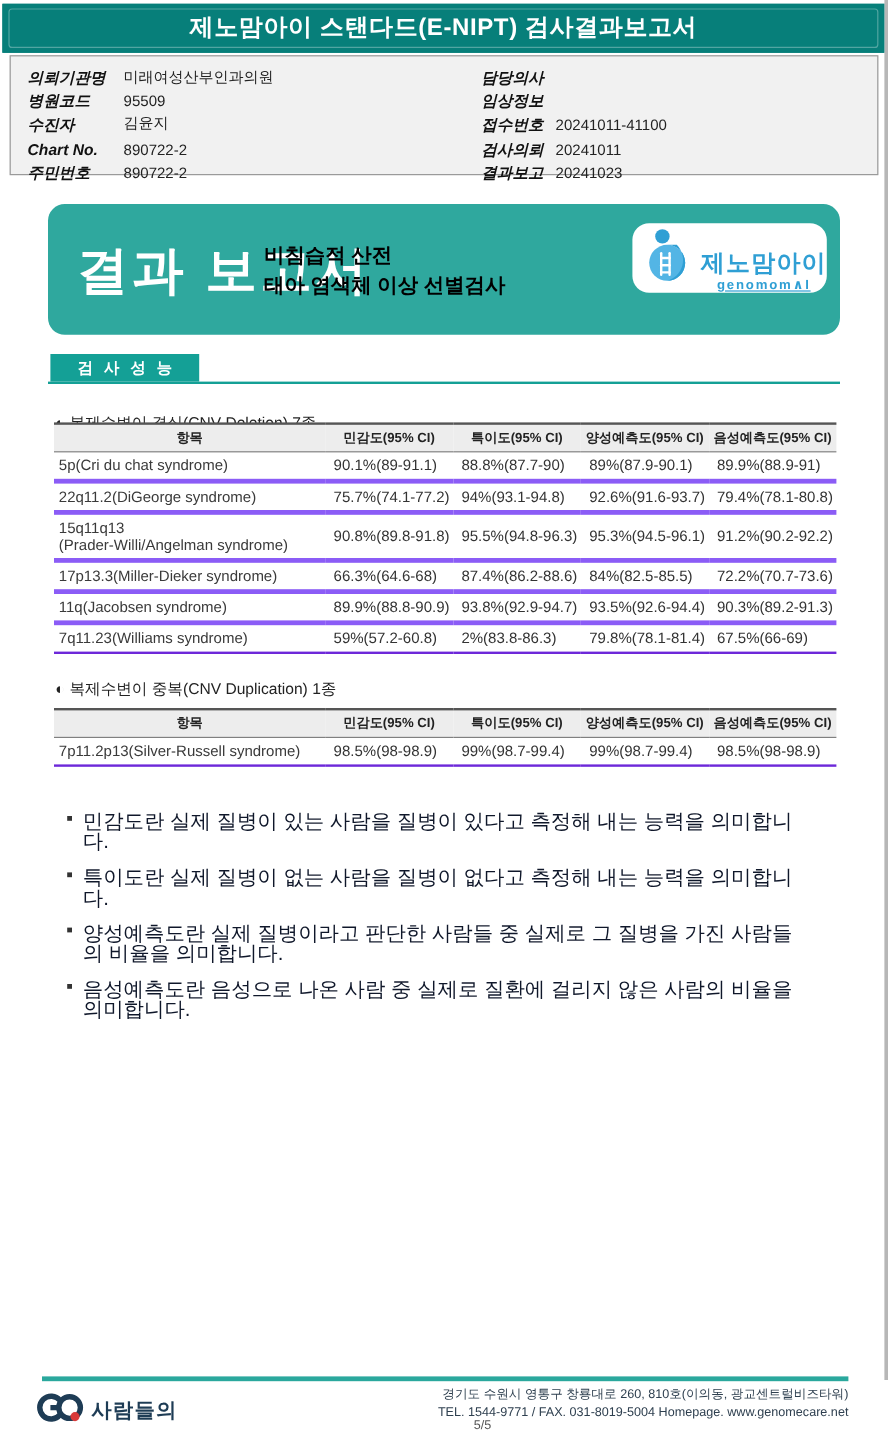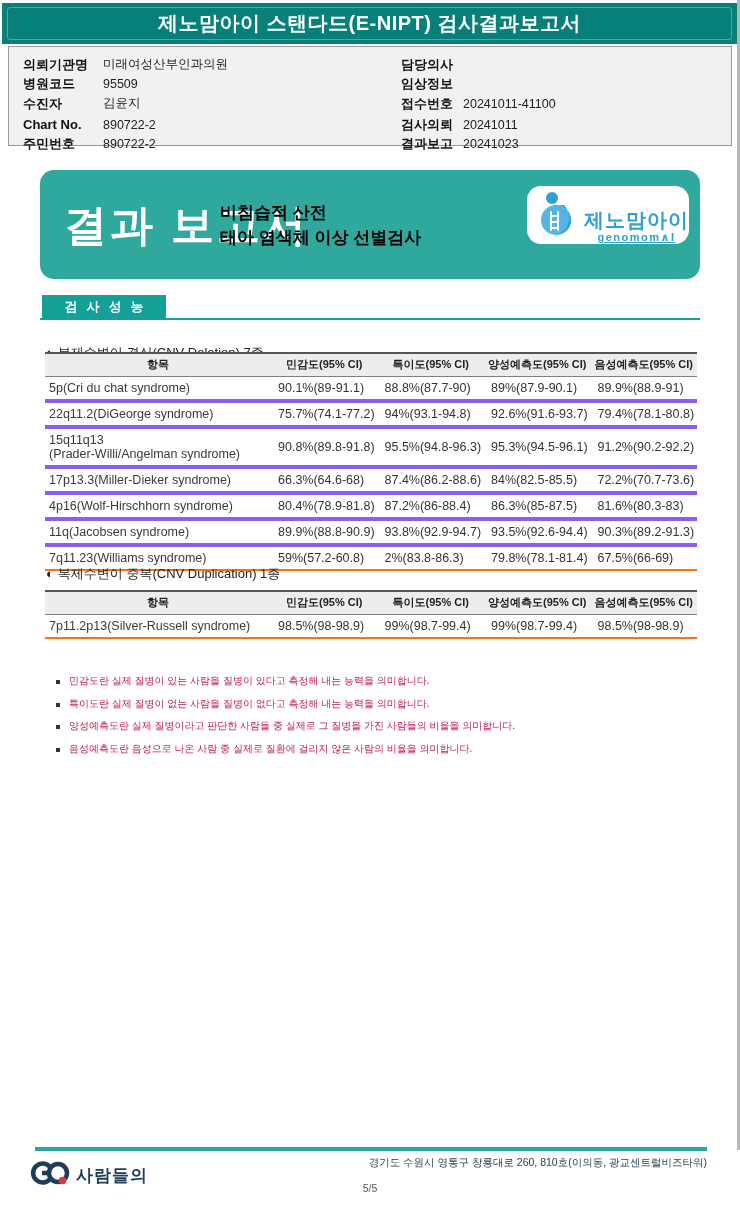--- a/index.html
+++ b/index.html
@@ -1,37 +1,37 @@
 <!DOCTYPE html>
 <html><head>
 <meta charset="utf-8">
 <style>
   * { margin:0; padding:0; box-sizing:border-box; }
   body { font-family:"Liberation Sans","DejaVu Sans",sans-serif; background:#fff; }
-  #page { position:relative; width:740px; height:1208px; background:#ffffff; overflow:hidden; }
+  #page { position:relative; width:740px; height:1208px; background:#ffffff; overflow:hidden;padding-left:32px; }
   .page-edge { position:absolute; right:0; top:0; width:3px; height:1150px; background:#b7b7b7; }
 
   
   .header-bar { position:absolute; left:2px; top:3px; width:735px; height:41px;
     background:#077f7a; box-shadow:inset 0 0 0 1px #077f7a, inset 0 0 0 2px rgba(255,255,255,.0); }
   .header-bar::after { content:""; position:absolute; left:5px; right:5px; top:4px; bottom:4px;
     border:1px solid rgba(255,255,255,.30); border-radius:3px; }
   .header-title { position:absolute; width:100%; top:0; line-height:41px; text-align:center;
     color:#fff; font-size:20px; font-weight:bold; letter-spacing:.5px; }
 
   
   .info-box { position:absolute; left:8px; top:46px; width:724px; height:100px;
     background:#f1f1f1; border:1px solid #9a9a9a; font-size:12.5px; color:#222; }
   .info-col { position:absolute; top:8px; }
   .info-col.c1 { left:14px;  width:210px; }
   .info-col.c2 { left:228px; width:160px; }
   .info-col.c3 { left:392px; width:300px; }
   .info-row { display:flex; height:19.5px; align-items:center; white-space:nowrap; }
   .info-row.gap { margin-top:1.5px; }
-  .ilabel { font-weight:bold; color:#111; font-size:13px; }
+  .ilabel { font-weight:bold; color:#111; font-size:13px;font-style:italic; }
   .c1 .ilabel { width:80px; } .c2 .ilabel { width:50px; } .c3 .ilabel { width:62px; }
   .ival { color:#222; }
   .ilabel2 { font-weight:bold; color:#111; font-size:13px; margin-left:28px; margin-right:10px; }
 
   
   .banner { position:absolute; left:40px; top:170px; width:660px; height:109px;
     background:#2fa89e; border-radius:14px; }
   .banner-title { position:absolute; left:24px; top:27px; color:#fff;
     font-size:43px; font-weight:800; letter-spacing:3px; }
   .banner-sub { position:absolute; left:180px; top:31px; color:#000000;
@@ -55,28 +55,28 @@
 
   
   .perf-table { position:absolute; left:45px; width:652px; border-collapse:collapse;
     font-size:12.5px; color:#333; }
   .t1 { top:352px; } .t2 { top:590px; }
   .perf-table th { background:#ededed; font-weight:bold; text-align:center;
     border-top:2px solid #555; border-bottom:1px solid #808080;
     height:23px; font-size:11px; color:#222; }
   .perf-table td { border-bottom:4px solid #8b5cf6; padding:4px 2px 4px 7px;
     height:17px; text-align:left; vertical-align:middle; }
-  .perf-table tr:last-child td { border-bottom:2px solid #f97316; }
+  .perf-table tr:last-child td { border-bottom:2px solid #6d28d9; }
   .perf-table col.item { width:226px; }
   .perf-table col.num { width:106.5px; }
   td.item-cell { white-space:pre-line; padding-left:4px; color:#3a3a3a; }
 
   
   .notes { position:absolute; left:56px; top:676px; width:620px; }
-  .note { display:flex; align-items:flex-start; margin-bottom:12.5px; font-size:10px; color:#be185d; line-height:1.0; }
+  .note { display:flex; align-items:flex-start; margin-bottom:12.5px; font-size:17px; color:#0f172a; line-height:1.0; }
   .bullet { width:4px; height:4px; background:#333; margin:4px 9px 0 0; flex:none; }
 
   
   .footer-line { position:absolute; left:35px; top:1147px; width:672px; height:3.5px; background:#2aa89d; }
   .footer-logo { position:absolute; left:28px; top:1157px; display:flex; align-items:center; }
   .footer-logo-text { color:#1e3c55; font-size:17px; font-weight:600; letter-spacing:1px; margin-left:4px; }
   .footer-address { position:absolute; right:33px; top:1155px; text-align:right;
     font-size:10.5px; color:#2f4050; line-height:1.45; }
   .page-num { position:absolute; width:100%; top:1182px; text-align:center; font-size:10.5px; color:#555; }
 </style>
@@ -212,27 +212,20 @@
         <td>91.2%(90.2-92.2)</td>
       </tr>
       <tr>
         <td class="item-cell">17p13.3(Miller-Dieker syndrome)</td>
         <td>66.3%(64.6-68)</td>
         <td>87.4%(86.2-88.6)</td>
         <td>84%(82.5-85.5)</td>
         <td>72.2%(70.7-73.6)</td>
       </tr>
       <tr>
-        <td class="item-cell">4p16(Wolf-Hirschhorn syndrome)</td>
-        <td>80.4%(78.9-81.8)</td>
-        <td>87.2%(86-88.4)</td>
-        <td>86.3%(85-87.5)</td>
-        <td>81.6%(80.3-83)</td>
-      </tr>
-      <tr>
         <td class="item-cell">11q(Jacobsen syndrome)</td>
         <td>89.9%(88.8-90.9)</td>
         <td>93.8%(92.9-94.7)</td>
         <td>93.5%(92.6-94.4)</td>
         <td>90.3%(89.2-91.3)</td>
       </tr>
       <tr>
         <td class="item-cell">7q11.23(Williams syndrome)</td>
         <td>59%(57.2-60.8)</td>
         <td>2%(83.8-86.3)</td>
@@ -300,15 +293,16 @@
           <path d="M22 10 a9.5 9.5 0 1 0 0 12 M22 16 h-8"></path>
           <circle cx="30" cy="16" r="9"></circle>
         </g>
         <circle cx="34.5" cy="23.5" r="3.8" fill="#d93a3a"></circle>
       </svg>
     </span>
     <span class="footer-logo-text">사람들의</span>
   </div>
   <div class="footer-address">
     <div>경기도 수원시 영통구 창룡대로 260, 810호(이의동, 광교센트럴비즈타워)</div>
+    <div>TEL. 1544-9771 / FAX. 031-8019-5004 Homepage. www.genomecare.net</div>
   </div>
   <div class="page-num">5/5</div>
 </div>
 
 </body></html>

